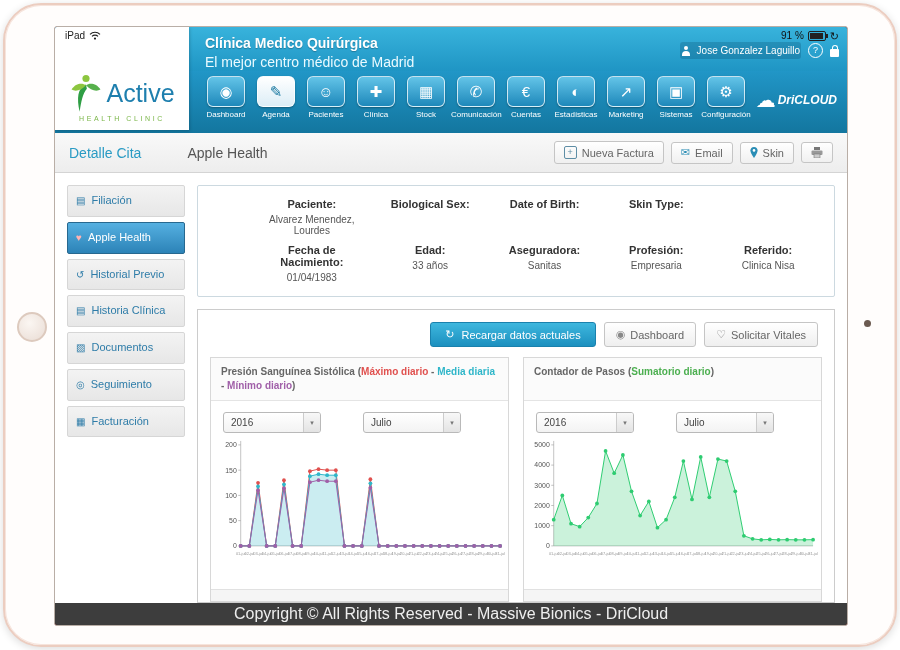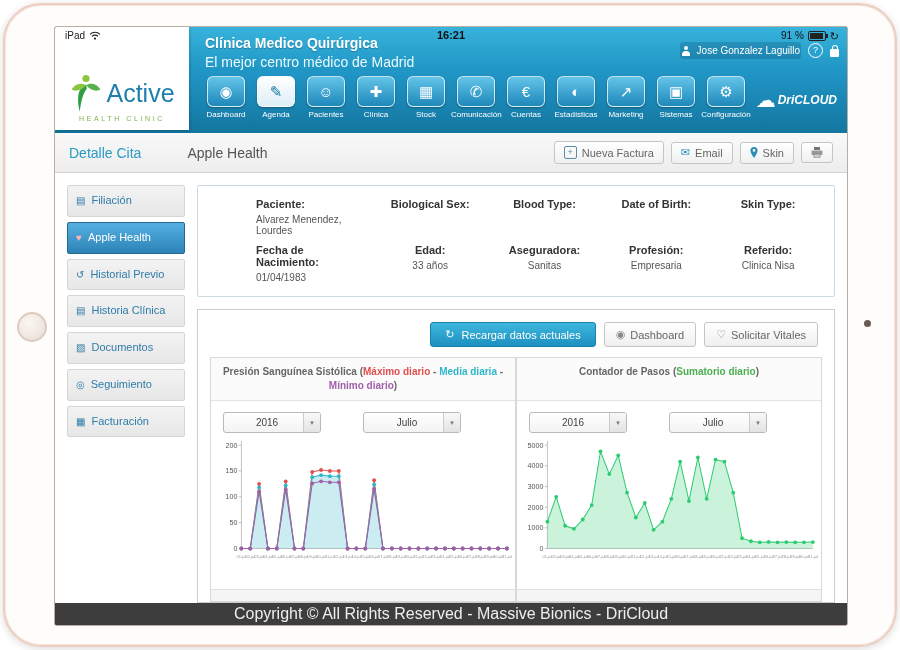--- a/index.html
+++ b/index.html
@@ -68,32 +68,32 @@
   .sidebar{width:118px;flex:none;display:flex;flex-direction:column;gap:5px;}
   .side-item{background:linear-gradient(#f3f3f3,#e7e7e7);border:1px solid #d6d6d6;border-radius:2px;
              padding:8px 8px;font-size:11px;color:#2e7ca8;display:flex;gap:6px;align-items:flex-start;line-height:1.25;cursor:pointer;}
   .side-item .s-icon{font-size:10px;margin-top:1px;flex:none;}
   .side-item.active{background:linear-gradient(#55b0e1,#2c83b7);color:#fff;border-color:#27688f;}
   .main{flex:1;margin-left:12px;display:flex;flex-direction:column;min-width:0;}
   
   .patient-panel{border:1px solid #ccd9e0;border-radius:2px;background:#fff;padding:8px 14px;}
   .patient-row{display:grid;grid-template-columns:1.5fr 1.05fr 1fr 1fr 1fr;gap:8px;padding:4px 0;}
   .p-cell{text-align:center;}
-  .p-cell.first{text-align:left;margin-left:44px;}
+  .p-cell.first{text-align:center;margin-left:44px;}
   .p-label{font-weight:bold;font-size:11px;color:#333;}
   .p-value{font-size:10px;color:#555;margin-top:4px;min-height:12px;}
   
   .charts-panel{border:1px solid #ccc;margin-top:12px;background:#fff;padding:10px 12px 0 12px;flex:1;
                 display:flex;flex-direction:column;min-height:0;}
   .actions-row{display:flex;justify-content:flex-end;gap:8px;padding:2px 4px 10px 0;flex:none;}
   .btn-primary{background:linear-gradient(#3eb7de,#1c90bf);color:#fff;border:1px solid #1a81ad;border-radius:3px;
                padding:5px 14px;font-size:11px;display:flex;gap:7px;align-items:center;cursor:pointer;}
   .btn-light{background:linear-gradient(#fff,#efefef);border:1px solid #c5c5c5;border-radius:3px;
              padding:5px 11px;font-size:11px;color:#666;display:flex;gap:5px;align-items:center;cursor:pointer;}
-  .chart-cards{display:flex;flex:1;min-height:0;text-align:center;}
+  .chart-cards{display:flex;gap:14px;flex:1;min-height:0;}
   .chart-card{flex:1;border:1px solid #d8d8d8;background:#fff;display:flex;flex-direction:column;min-width:0;}
   .chart-head{background:#fbfbfb;border-bottom:1px solid #e4e4e4;padding:7px 10px;font-size:10px;
               font-weight:bold;color:#666;line-height:1.4;min-height:28px;}
   .chart-controls{display:flex;gap:42px;padding:11px 12px 2px 12px;}
   .ui-select{width:96px;height:19px;border:1px solid #b9b9b9;border-radius:3px;background:linear-gradient(#fff,#f3f3f3);
              font-size:10px;color:#444;display:flex;align-items:center;cursor:pointer;overflow:hidden;}
   .ui-select .val{flex:1;padding-left:7px;}
   .ui-select .caret{width:16px;align-self:stretch;border-left:1px solid #ccc;background:linear-gradient(#f8f8f8,#e3e3e3);
                     display:flex;align-items:center;justify-content:center;font-size:7px;color:#777;}
   .chart-svg{display:block;width:100%;}
@@ -113,21 +113,20 @@
 
   <div class="app-header">
     <div class="status-left">
       <span>iPad</span>
       <svg width="12" height="9" viewBox="0 0 12 9">
         <path d="M1 3.4 A7 7 0 0 1 11 3.4" fill="none" stroke="#222" stroke-width="1.1"></path>
         <path d="M3 5.4 A4.2 4.2 0 0 1 9 5.4" fill="none" stroke="#222" stroke-width="1.1"></path>
         <circle cx="6" cy="7.6" r="1.1" fill="#222"></circle>
       </svg>
     </div>
-    <div class="status-time">16:21</div>
     <div class="status-right">
       <span>91 %</span>
       <span class="battery"></span>
       <span class="rotate-glyph">↻</span>
     </div>
     <div class="header-title">Clínica Medico Quirúrgica</div>
     <div class="header-subtitle">El mejor centro médico de Madrid</div>
     <div class="header-right">
       <div class="user-chip">
         <span class="person-icon"></span>
@@ -267,24 +266,20 @@
 
     <div class="main">
       <div class="patient-panel" id="patient-panel">
           <div class="patient-row">
             <div class="p-cell first">
               <div class="p-label">Paciente:</div>
               <div class="p-value">Alvarez Menendez, Lourdes</div>
             </div>
             <div class="p-cell">
               <div class="p-label">Biological Sex:</div>
-              <div class="p-value"></div>
-            </div>
-            <div class="p-cell">
-              <div class="p-label">Blood Type:</div>
               <div class="p-value"></div>
             </div>
             <div class="p-cell">
               <div class="p-label">Date of Birth:</div>
               <div class="p-value"></div>
             </div>
             <div class="p-cell">
               <div class="p-label">Skin Type:</div>
               <div class="p-value"></div>
             </div>

